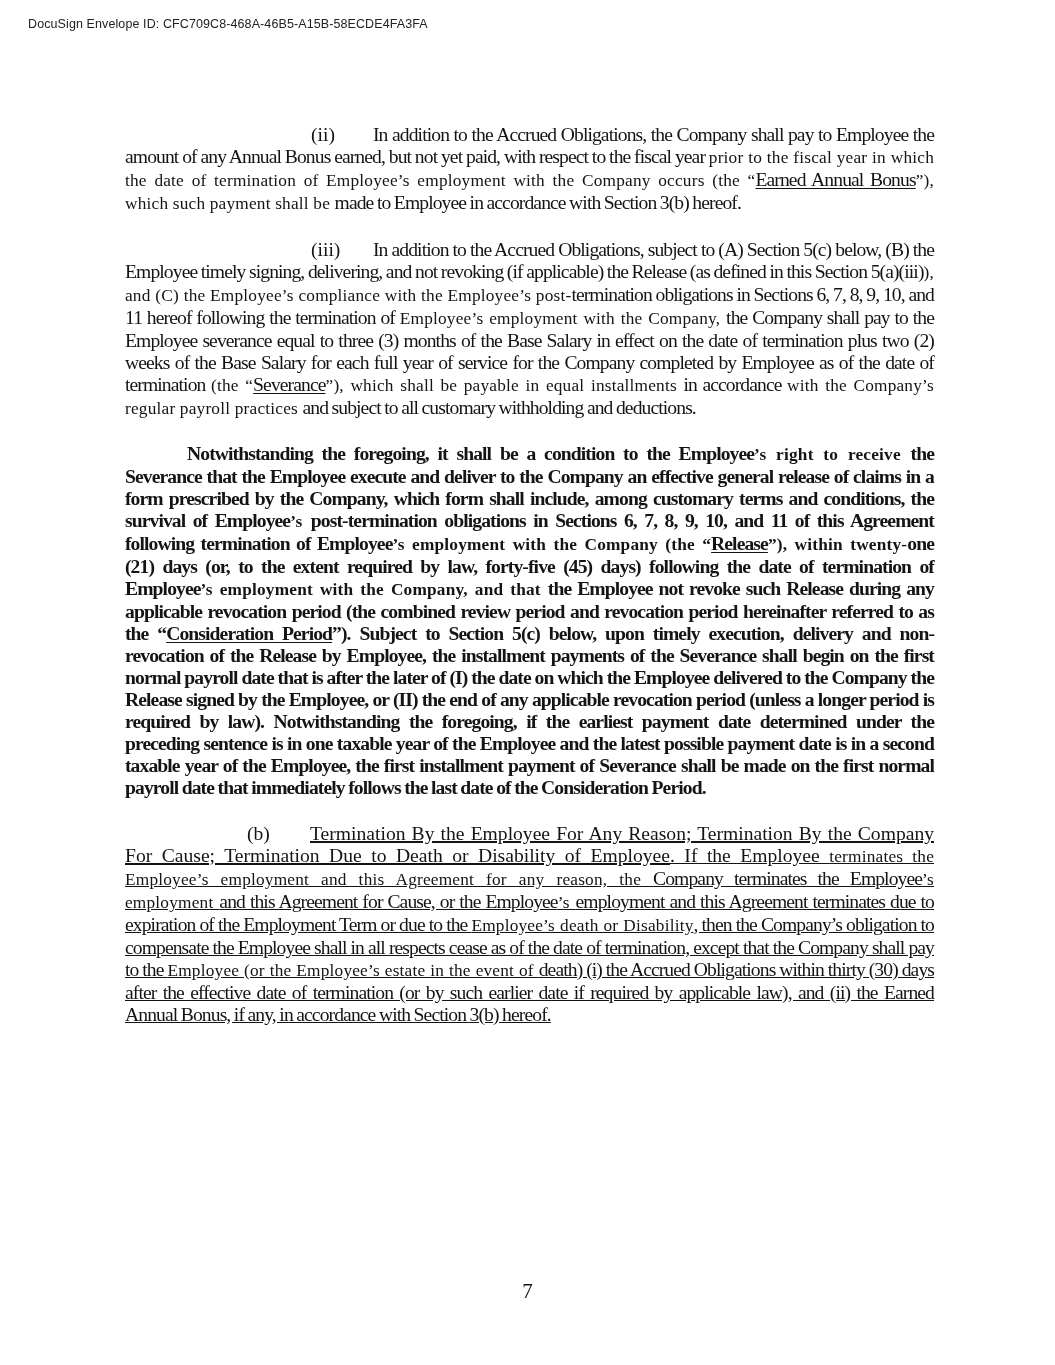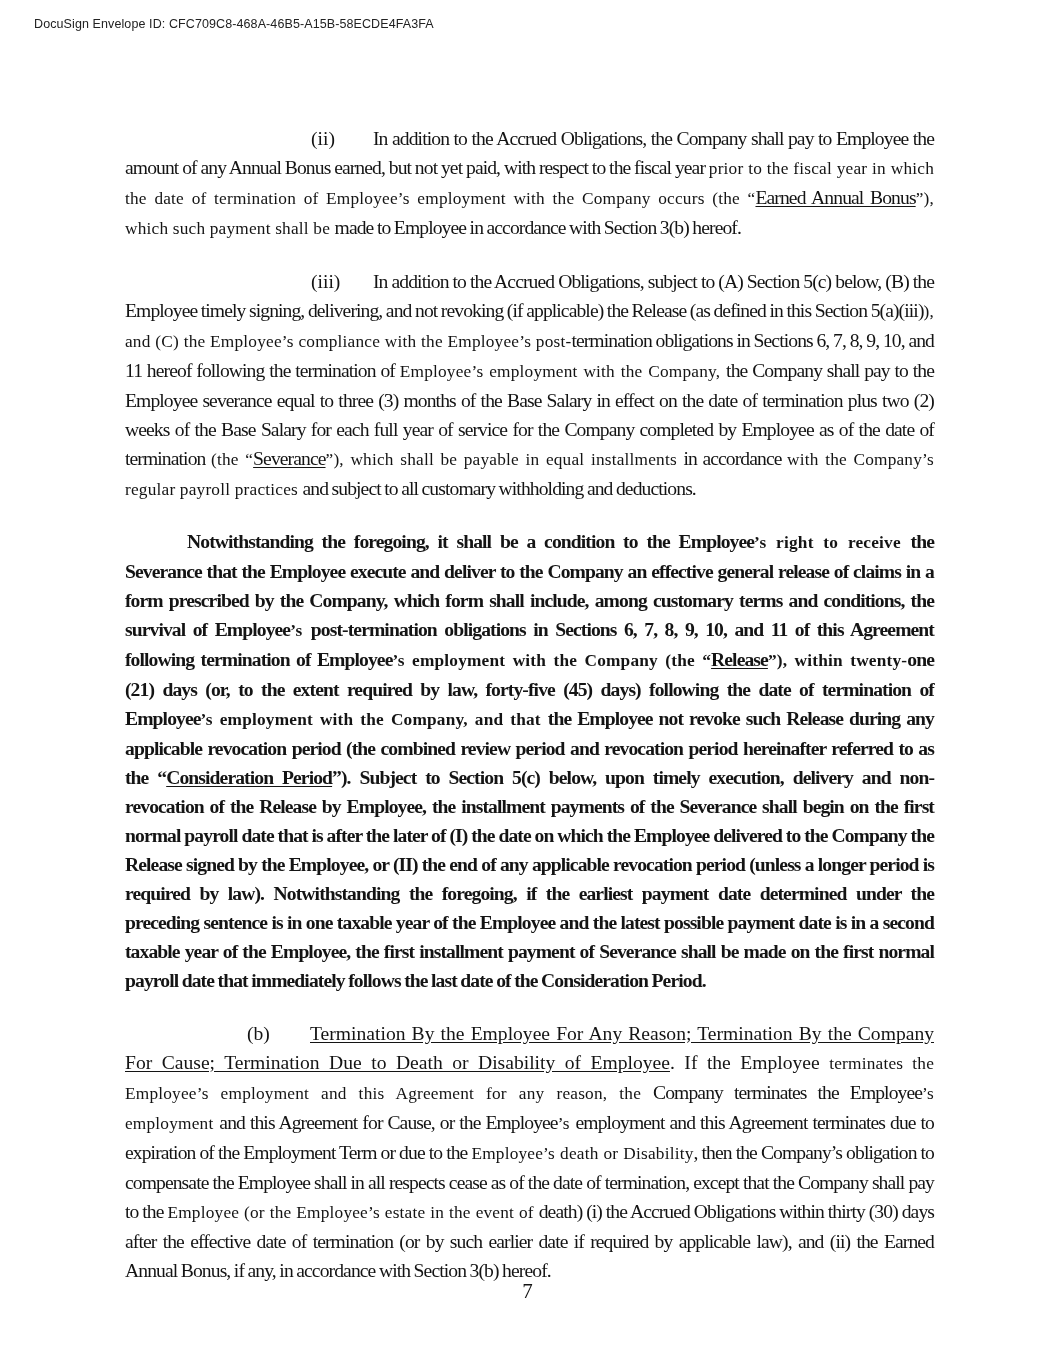--- a/index.html
+++ b/index.html
@@ -9,50 +9,51 @@
     }
     body {
       width: 1055px;
       height: 1365px;
       position: relative;
       overflow: hidden;
       color: #111111;
     }
     .envelope {
       position: absolute;
-      left: 34px;
+      left: 28px;
       top: 17px;
       font-family: "Liberation Sans", sans-serif;
       font-size: 12.5px;
       color: #222222;
       letter-spacing: 0.1px;
     }
     .page {
       position: absolute;
       left: 125px;
       top: 124px;
       width: 809px;
       font-family: "Liberation Serif", serif;
       font-size: 19.6px;
-      line-height: 29px;
+      line-height: 22px;
       text-align: justify;
       color: #141414;
     }
     .para {
       margin: 0 0 23.6px 0;
     }
     .indent-sub {
       text-indent: 186px;
     }
     .indent-body {
       text-indent: 62px;
       font-weight: bold;
     }
     .indent-b {
       text-indent: 122px;
+      text-decoration: underline;
     }
     .num {
       display: inline-block;
       text-indent: 0;
       width: 62px;
     }
     .num-b {
       display: inline-block;
       text-indent: 0;
       width: 63px;

